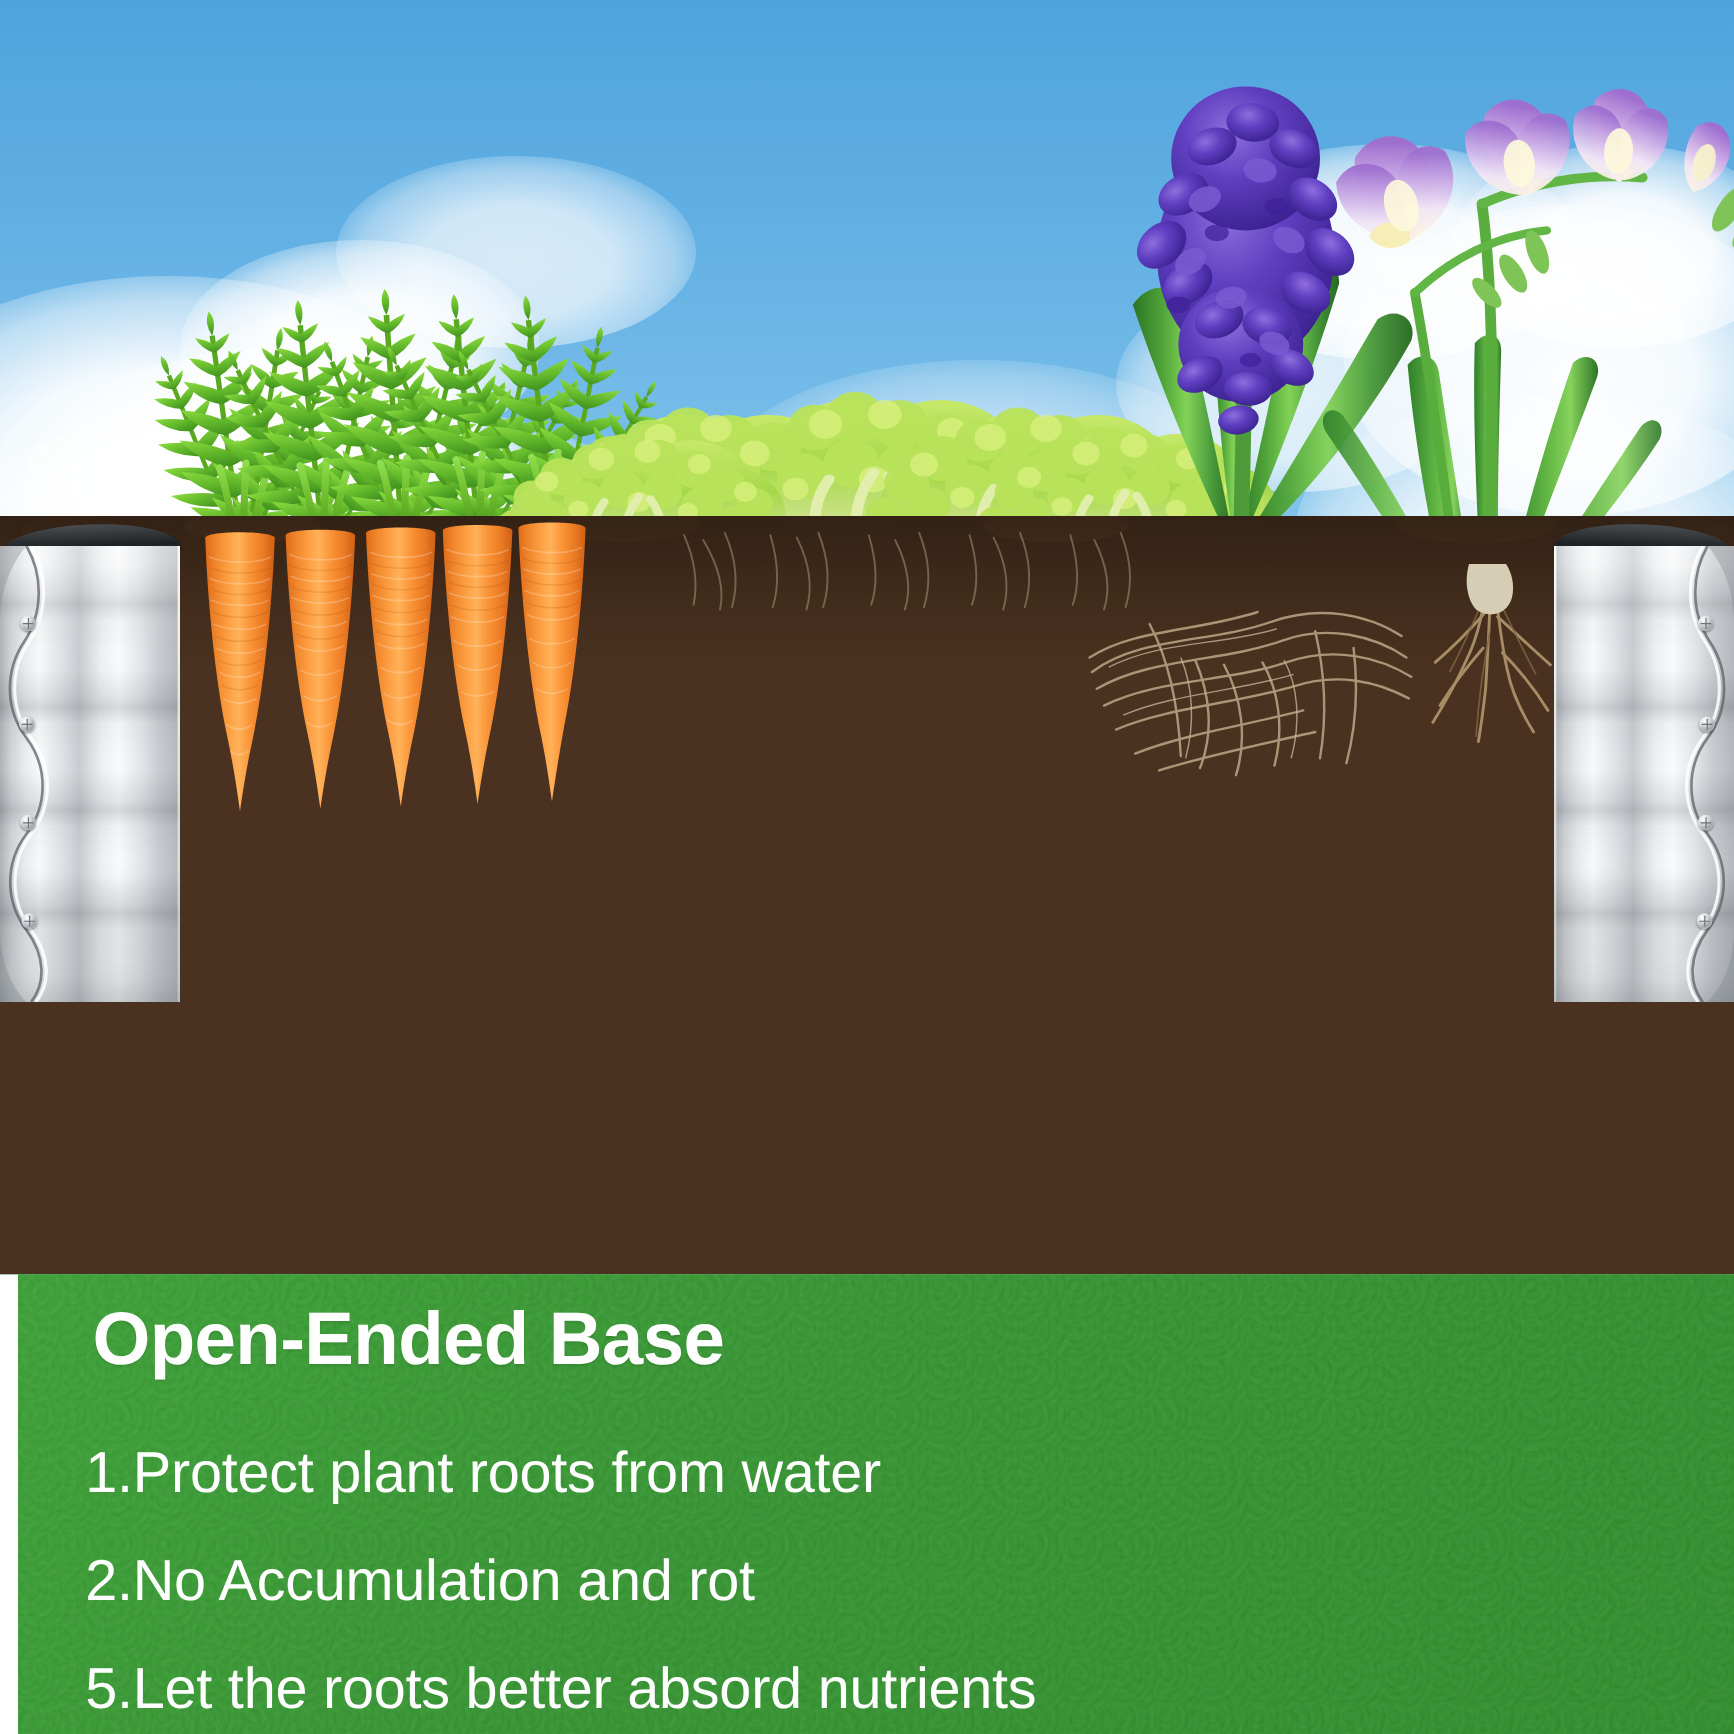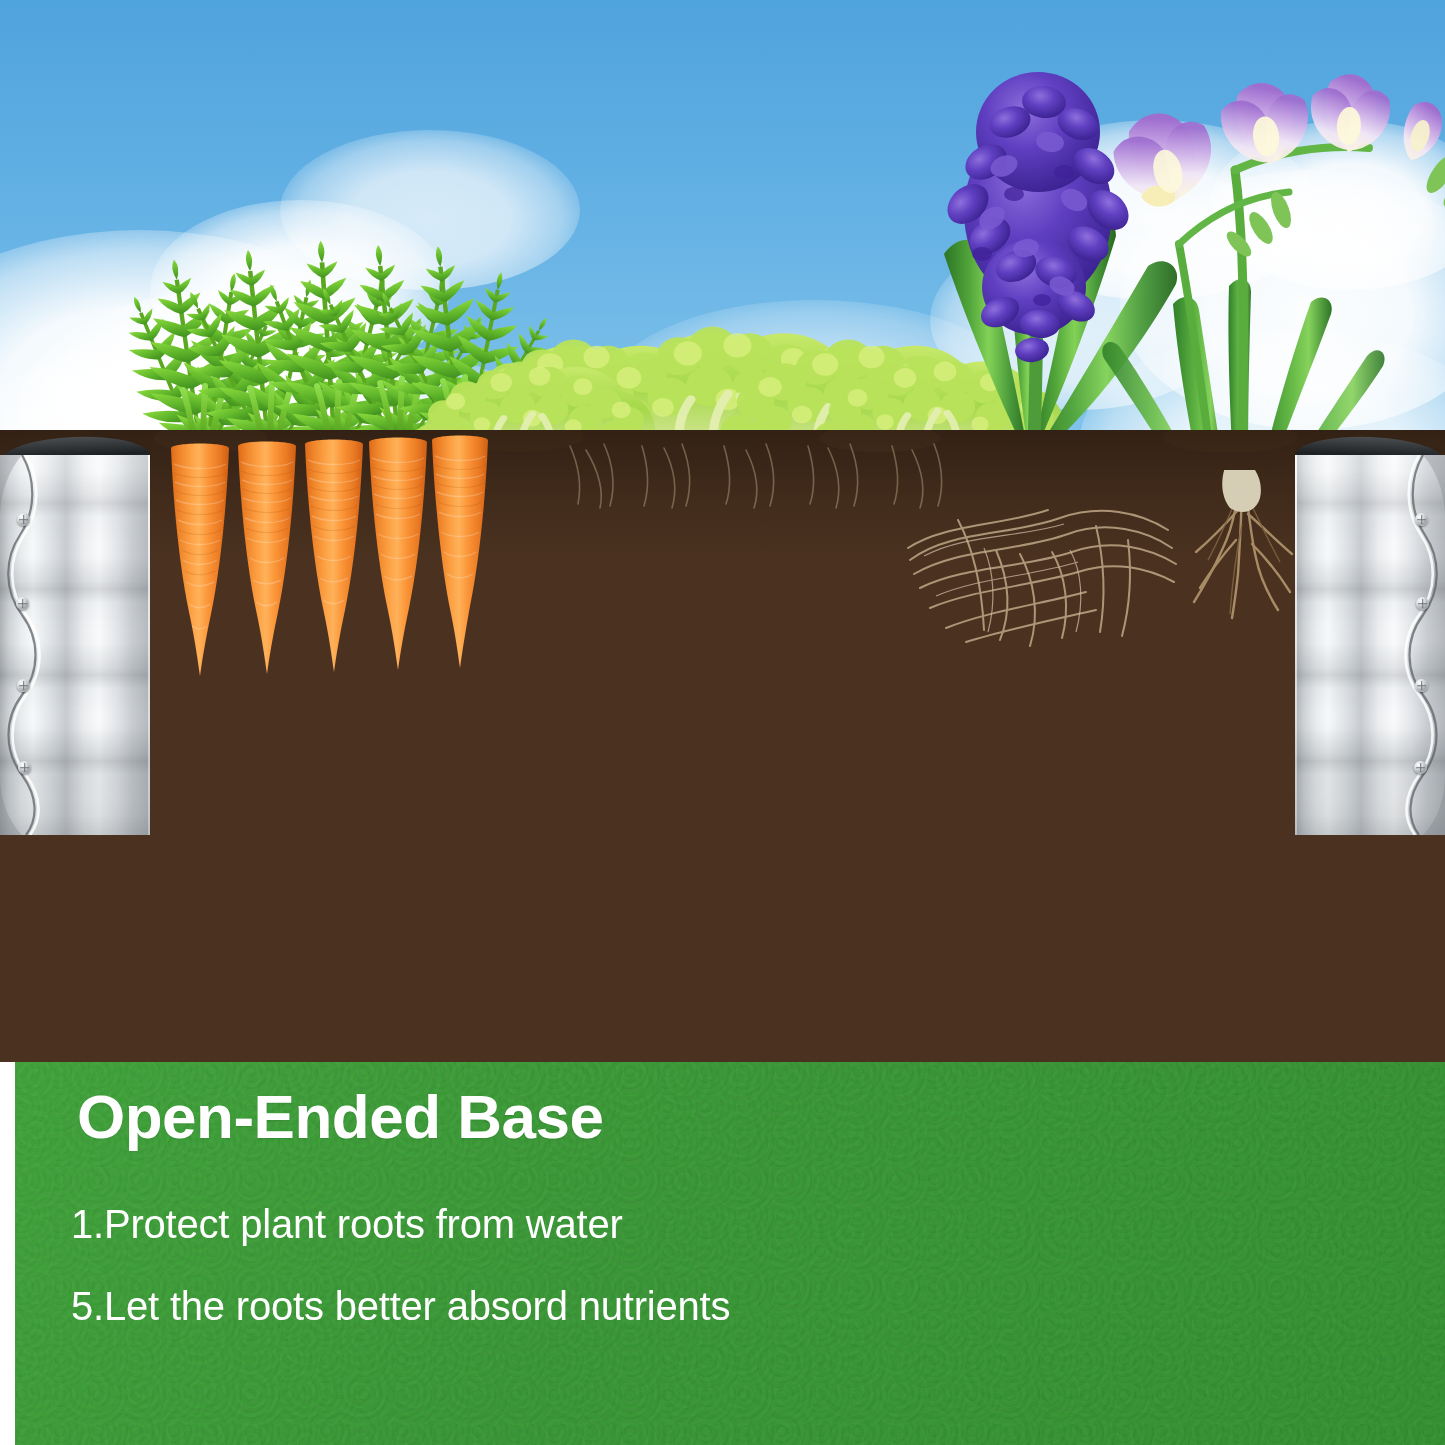--- a/index.html
+++ b/index.html
@@ -250,21 +250,21 @@
     line-height: 1.05;
     white-space: nowrap;
     text-shadow: 0 1px 2px rgba(0,0,0,.10);
   }
   #bullet-list {
     position: absolute;
     left: 56px; top: 142px;
     list-style: none;
   }
   .bullet-item {
-    font-size: 40px;
+    font-size: 48px;
     font-weight: 400;
     color: #ffffff;
     line-height: 1.0;
     margin-bottom: 42px;
     white-space: nowrap;
     letter-spacing: -0.2px;
   }
 </style>
 </head>
 <body>
@@ -792,17 +792,18 @@
 
     <div class="cut-line" style="left:148px;"></div>
     <div class="cut-line" style="left:1295px;"></div>
 
   </div>
 
   <div id="info-panel">
     <h1 id="panel-title">Open-Ended Base</h1>
     <ul id="bullet-list">
       <li class="bullet-item">1.Protect plant roots from water</li>
+      <li class="bullet-item">2.No Accumulation and rot</li>
       <li class="bullet-item">5.Let the roots better absord nutrients</li>
     </ul>
   </div>
 
 </div>
 
 </body></html>

